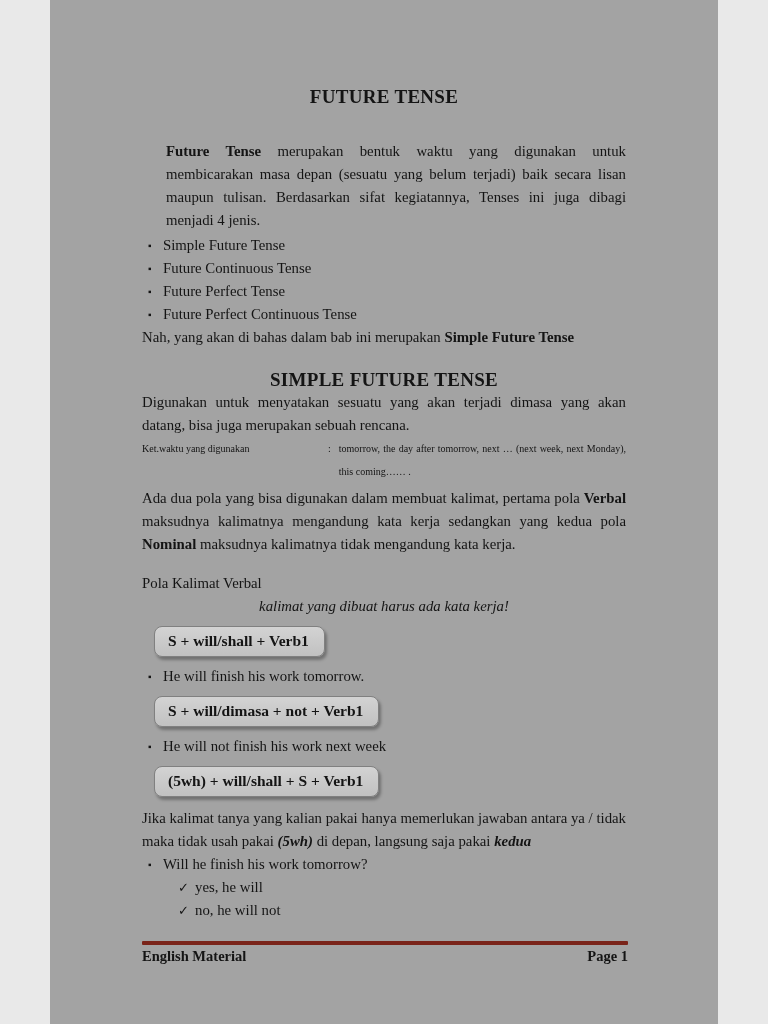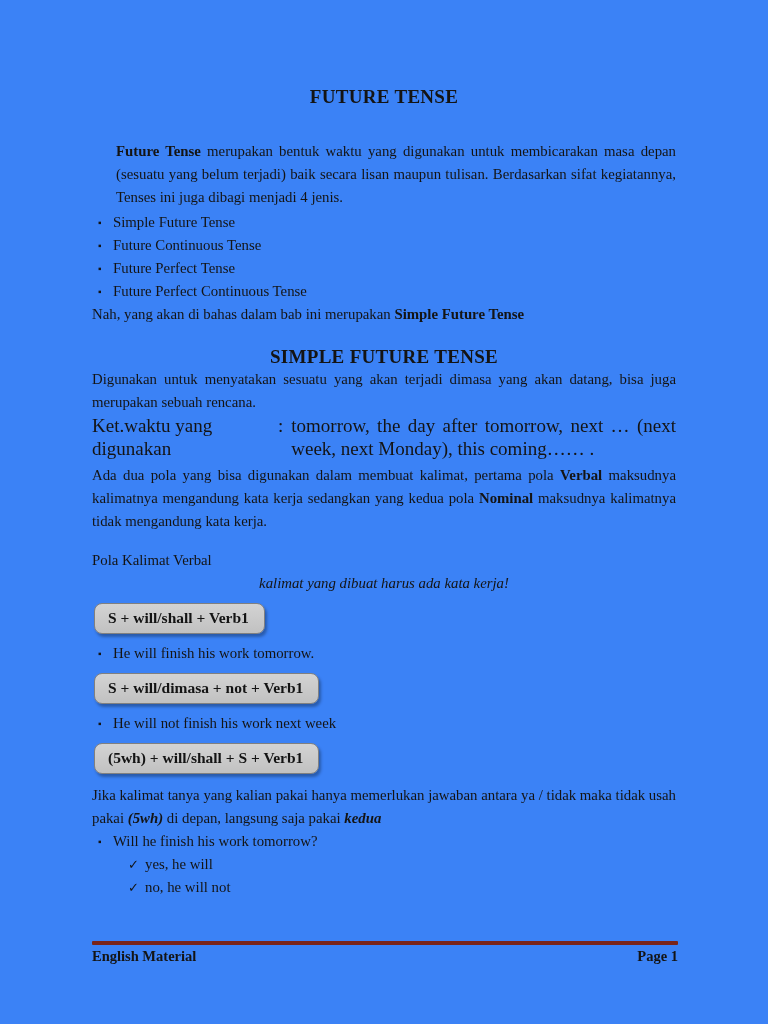--- a/index.html
+++ b/index.html
@@ -1,20 +1,20 @@
 <!DOCTYPE html>
 <html><head>
 <meta charset="utf-8">
 <style>
   html,body { margin:0; padding:0; background:#e9e9e9; }
   .page {
     position:relative;
-    width:768px; height:1024px;
+    width:668px; height:1024px;
     margin:0 auto;
-    background:#3b82f6;
+    background:#a3a3a3;
     font-family:"Liberation Serif", serif;
     color:#141414;
     overflow:hidden;
   }
   .content { padding:0 92px; }
   h1.doc-title {
     margin:86px 0 0 0;
     text-align:center;
     font-size:19px;
     letter-spacing:0.3px;
@@ -34,38 +34,38 @@
   .bullet-item {
     display:flex;
     font-size:14.8px; line-height:23px;
     margin-left:6px;
   }
   .bullet-item .bullet {
     flex:none; width:15px;
     font-size:10px;
   }
   .usage { }
-  .ket-row { display:flex; font-size:19px; line-height:23px; }
+  .ket-row { display:flex; font-size:10px; line-height:23px; }
   .ket-label { flex:none; width:186px; }
   .ket-colon { flex:none; margin-right:8px; }
   .ket-value { flex:1; text-align:justify; }
   .patterns { margin-top:4px; }
   .verbal-heading { margin-top:16px; font-weight:normal; }
   .verbal-note { font-style:italic;text-align:center; }
   .formula-box {
     display:inline-block;
     background:linear-gradient(#d3d3d3,#c1c1c1);
     border:1px solid #808080;
     border-radius:8px;
     padding:4px 15px 5px 13px;
     font-weight:bold;
     font-size:15.5px;
     line-height:20px;
     box-shadow:2px 3px 3px rgba(0,0,0,0.3);
-    margin:8px 0 2px 2px;
+    margin:8px 0 2px 12px;
   }
   .example { margin-top:6px; }
   .question-note { margin-top:8px; }
   .bi { font-weight:bold; font-style:italic; }
   .answers { margin-left:36px; }
   .answer { display:flex; font-size:14.8px; line-height:23px; }
   .answer .check { flex:none; width:17px; font-size:13px; }
   .footer {
     position:absolute;
     left:92px; right:90px;

